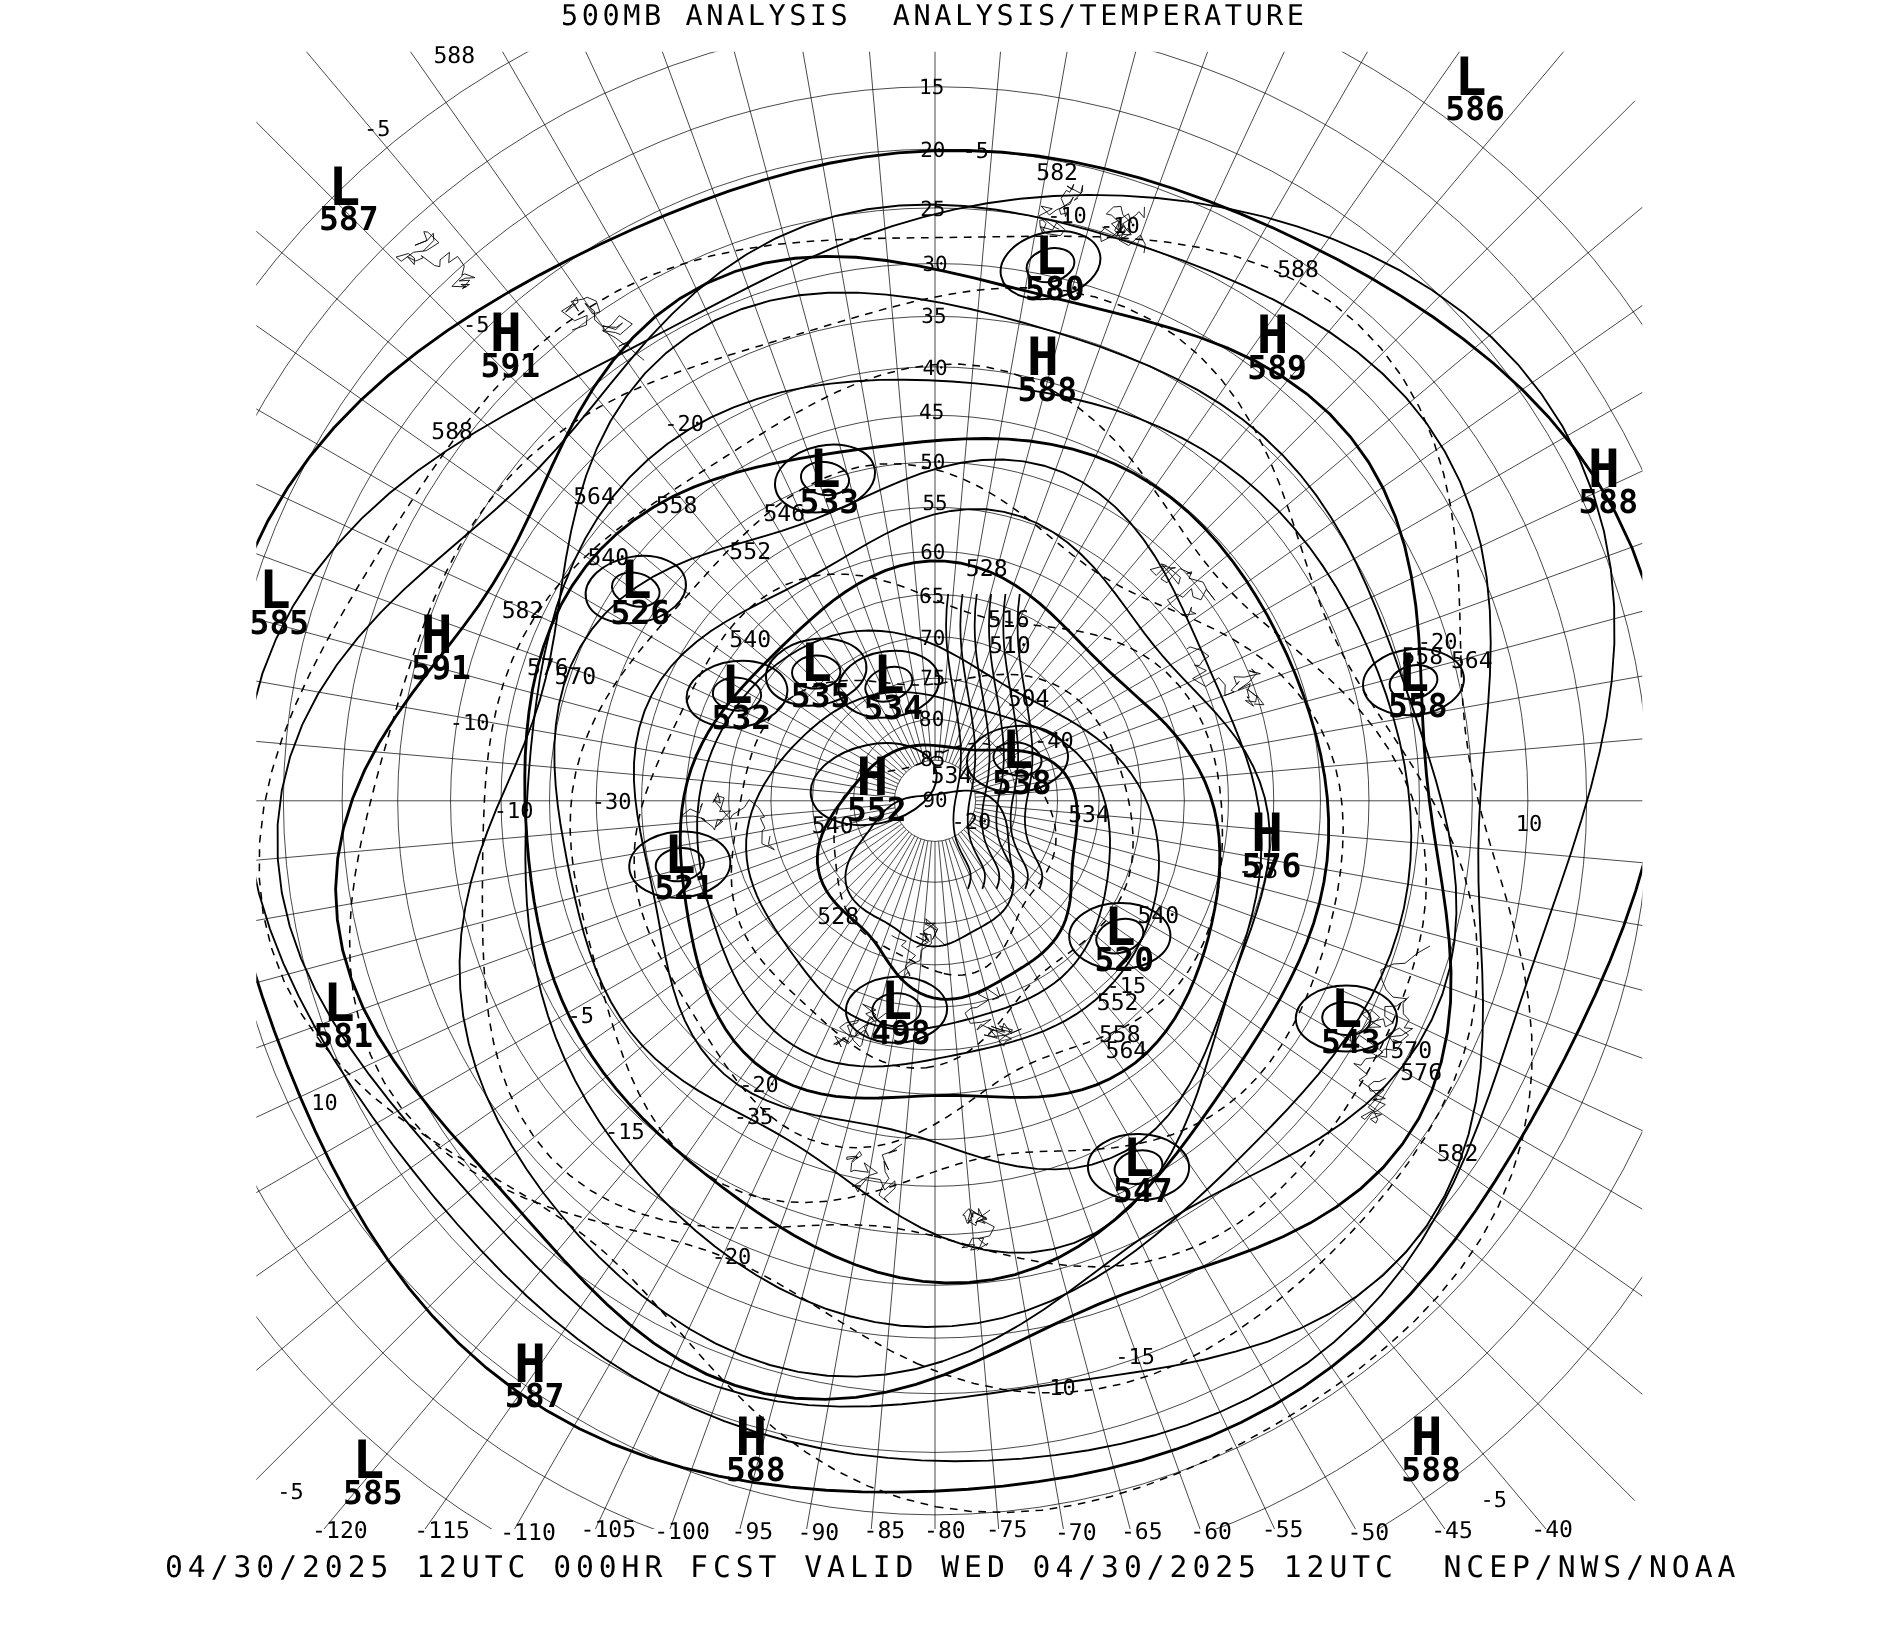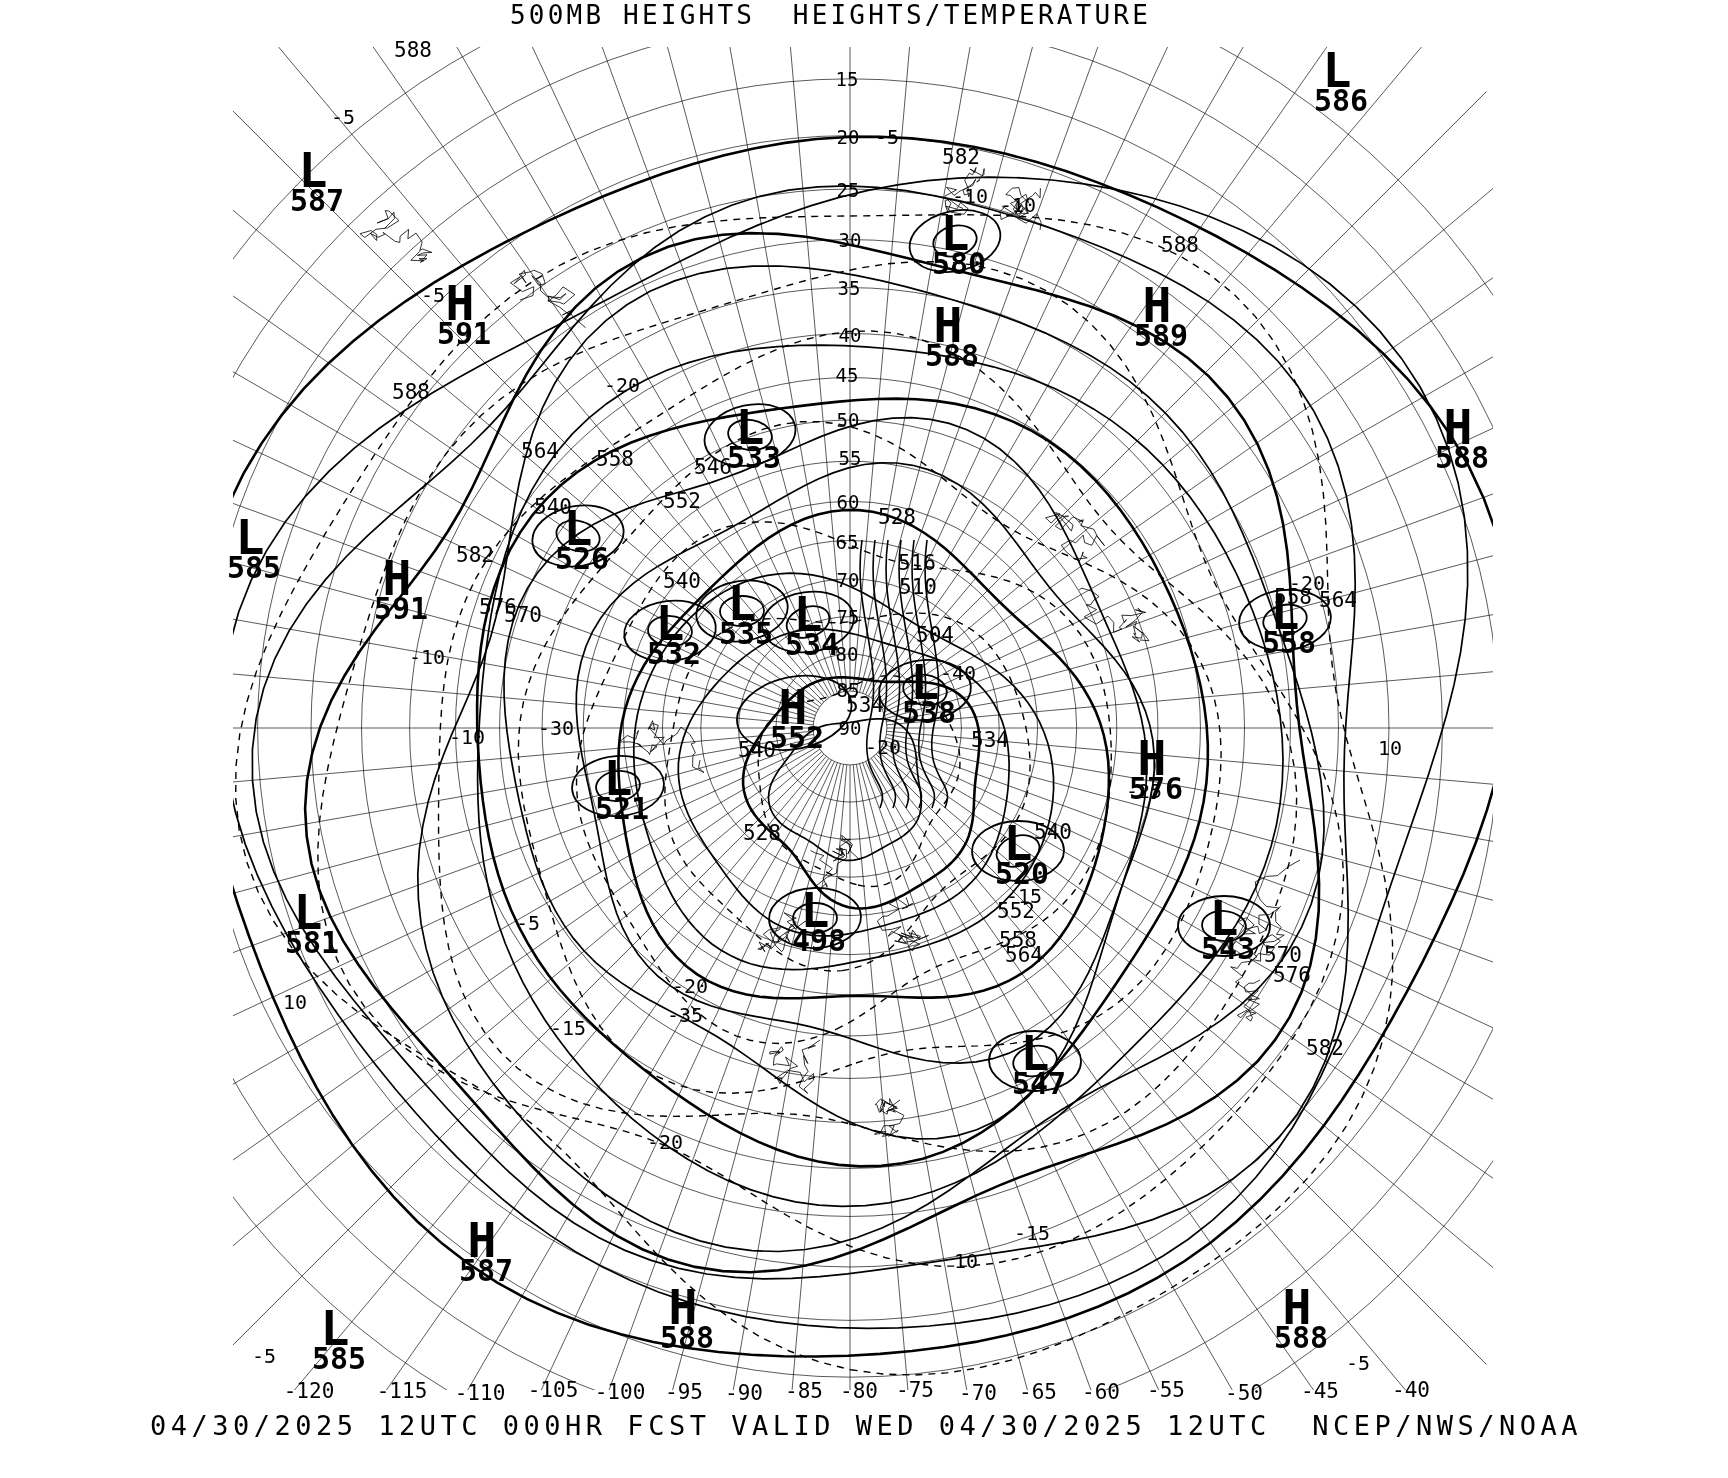--- a/index.html
+++ b/index.html
@@ -9,21 +9,21 @@
                font-weight:normal;white-space:pre;}
   .chart-footer{position:absolute;left:150px;top:1410px;font-size:27px;letter-spacing:4.5px;
                 white-space:pre;}
   svg text{font-family:"DejaVu Sans Mono", monospace;fill:#000;}
   svg{position:absolute;left:0;top:0;}
 </style>
 </head>
 <body>
 
 <div class="page">
-  <div class="chart-title">500MB HEIGHTS  HEIGHTS/TEMPERATURE</div>
+  <div class="chart-title">500MB ANALYSIS  ANALYSIS/TEMPERATURE</div>
   <svg id="map" width="1728" height="1478" viewBox="0 0 1728 1478">
       <defs>
         <clipPath id="mapclip">
           <rect x="233" y="47" width="1260" height="1343"></rect>
         </clipPath>
       </defs>
       <g clip-path="url(#mapclip)" fill="none" stroke="#000000">
         <g stroke-width="0.65">
           <circle cx="850" cy="728" r="775.2161732187402"></circle>
           <circle cx="850" cy="728" r="709.8782879759788"></circle>

